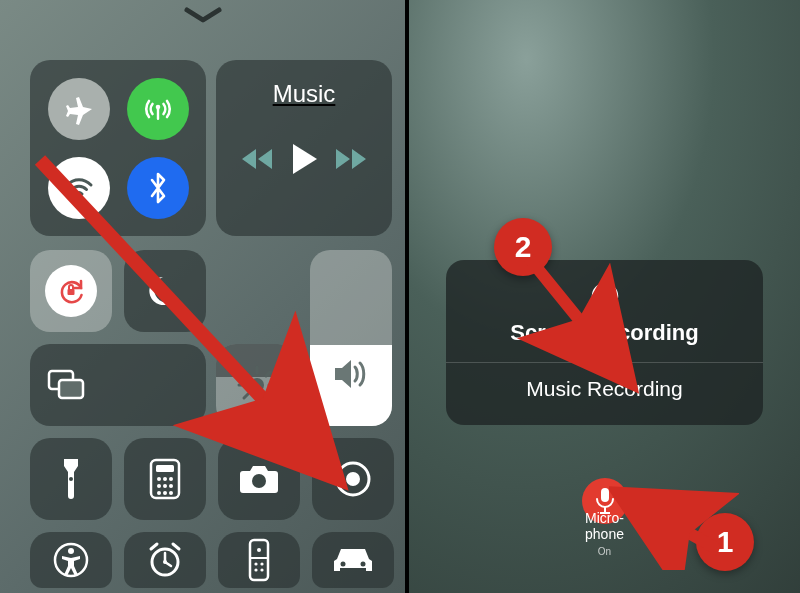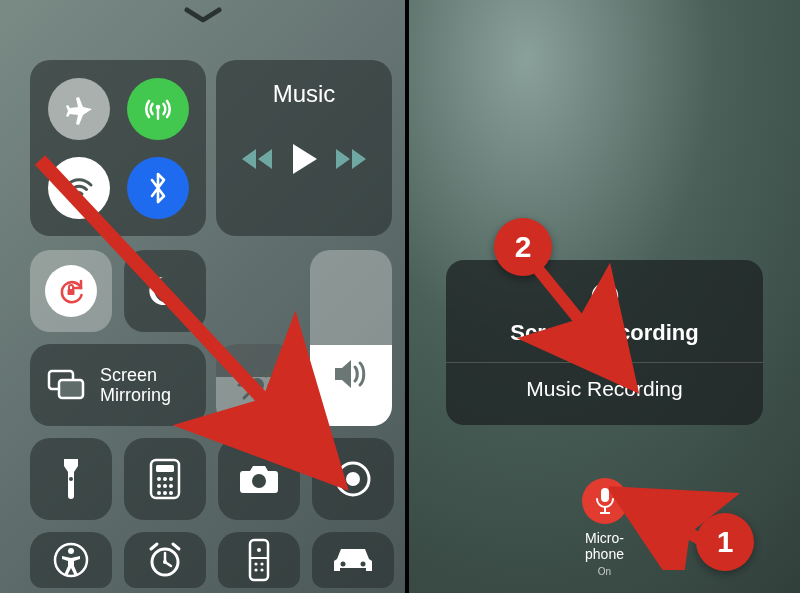--- a/index.html
+++ b/index.html
@@ -2,21 +2,21 @@
 <html><head>
 <meta charset="utf-8">
 <style>
   *{box-sizing:border-box;margin:0;padding:0;font-family:-apple-system,Helvetica,Arial,sans-serif}
   body{width:800px;height:593px;overflow:hidden}
   .stage{position:relative;width:800px;height:593px;display:flex}
   .panel{position:relative;height:100%;}
   .left{width:409px;border-right:4px solid #000;background:linear-gradient(135deg,#7a8a85 0%,#5c6b6a 60%,#4b5857 100%)}
   .right{flex:1;background:radial-gradient(120% 120% at 30% 10%,#8aa09a 0%,#4a6059 40%,#2f3c38 100%)}
   .chev{position:absolute;left:50%;top:6px;transform:translateX(-50%);display:flex;justify-content:center}
-  .card{position:absolute;border-radius:20px;background:rgba(40,48,48,.62);}
+  .card{position:absolute;border-radius:20px;background:rgba(40,48,48,.62);text-decoration:underline;}
   .rnd{border-radius:50%;display:flex;align-items:center;justify-content:center}
   .circ{width:62px;height:62px}
   .sq{width:82px;height:82px;border-radius:20px;display:flex;align-items:center;justify-content:center;background:rgba(40,48,48,.62)}
   .conn{left:30px;top:60px;width:176px;height:176px;display:grid;grid-template-columns:1fr 1fr;grid-template-rows:1fr 1fr;place-items:center;padding:14px;gap:10px}
   .music{left:216px;top:60px;width:176px;height:176px;padding:14px 10px}
   .music-title{color:#fff;font-size:24px;text-align:center;margin-top:6px}
   .controls{display:flex;align-items:center;justify-content:space-between;margin-top:34px;padding:0 14px}
   .lock{left:30px;top:250px;width:82px;height:82px;background:rgba(230,232,230,.35)}
   .dnd{left:124px;top:250px;width:82px;height:82px}
   .vslider{left:310px;top:250px;width:82px;height:176px;background:rgba(230,232,230,.35);overflow:hidden}
@@ -28,21 +28,21 @@
   .bicon{position:absolute;inset:0;display:flex;align-items:center;justify-content:center}
   .row{position:absolute;left:30px;display:flex;gap:12px}
   .row1{top:438px}
   .row2{top:532px}
   .row2 .sq{height:56px;border-radius:20px 20px 12px 12px}
   .sheet{position:absolute;left:37px;right:37px;top:260px;border-radius:18px;background:rgba(30,36,36,.78);color:#fff;padding:20px 10px 24px;text-align:center}
   .sheet-title{font-size:22px;font-weight:600;margin-top:8px}
   .divider{height:1px;background:rgba(255,255,255,.18);margin:16px -10px 0}
   .start{padding-top:14px;font-size:21px}
   .mic-btn{position:absolute;left:50%;top:478px;transform:translateX(-50%);width:46px;height:46px;background:#e23b2f;border-radius:50%;display:flex;align-items:center;justify-content:center}
-  .mic-label{position:absolute;left:50%;top:530px;transform:translateX(-50%);text-align:center;color:#fff;font-size:14px}
+  .mic-label{position:absolute;left:50%;top:510px;transform:translateX(-50%);text-align:center;color:#fff;font-size:14px}
   .mic-status{color:rgba(255,255,255,.7);font-size:10px}
   .badge{position:absolute;width:58px;height:58px;border-radius:50%;background:#d12c22;color:#fff;font-size:30px;font-weight:700;display:flex;align-items:center;justify-content:center;box-shadow:0 3px 8px rgba(0,0,0,.35)}
   .arrow-svg{position:absolute;pointer-events:none}
   svg{display:block}
 </style>
 </head>
 <body>
 
 <div class="stage">
 
@@ -147,23 +147,20 @@
         </span>
       </div>
     </div>
 
     <div class="card mirror">
       <span style="margin-right:14px">
         <svg width="40" height="34" viewBox="0 0 40 34">
             <rect x="3" y="3" width="24" height="18" rx="3" fill="none" stroke="#fff" stroke-width="2.5"></rect>
             <rect x="13" y="12" width="24" height="18" rx="3" fill="#606c6a" stroke="#fff" stroke-width="2.5"></rect>
           </svg>
-      </span>
-      <span>
-        <span>Screen</span><br><span>Mirroring</span>
       </span>
     </div>
 
     <div class="card bright">
       <div class="bfill"></div>
       <div class="bicon">
         <svg width="40" height="40" viewBox="0 0 40 40">
             <circle cx="20" cy="20" r="7" fill="#54605e"></circle>
             <g stroke="#54605e" stroke-width="3" stroke-linecap="round">
               <line x1="20" y1="2" x2="20" y2="8"></line>

